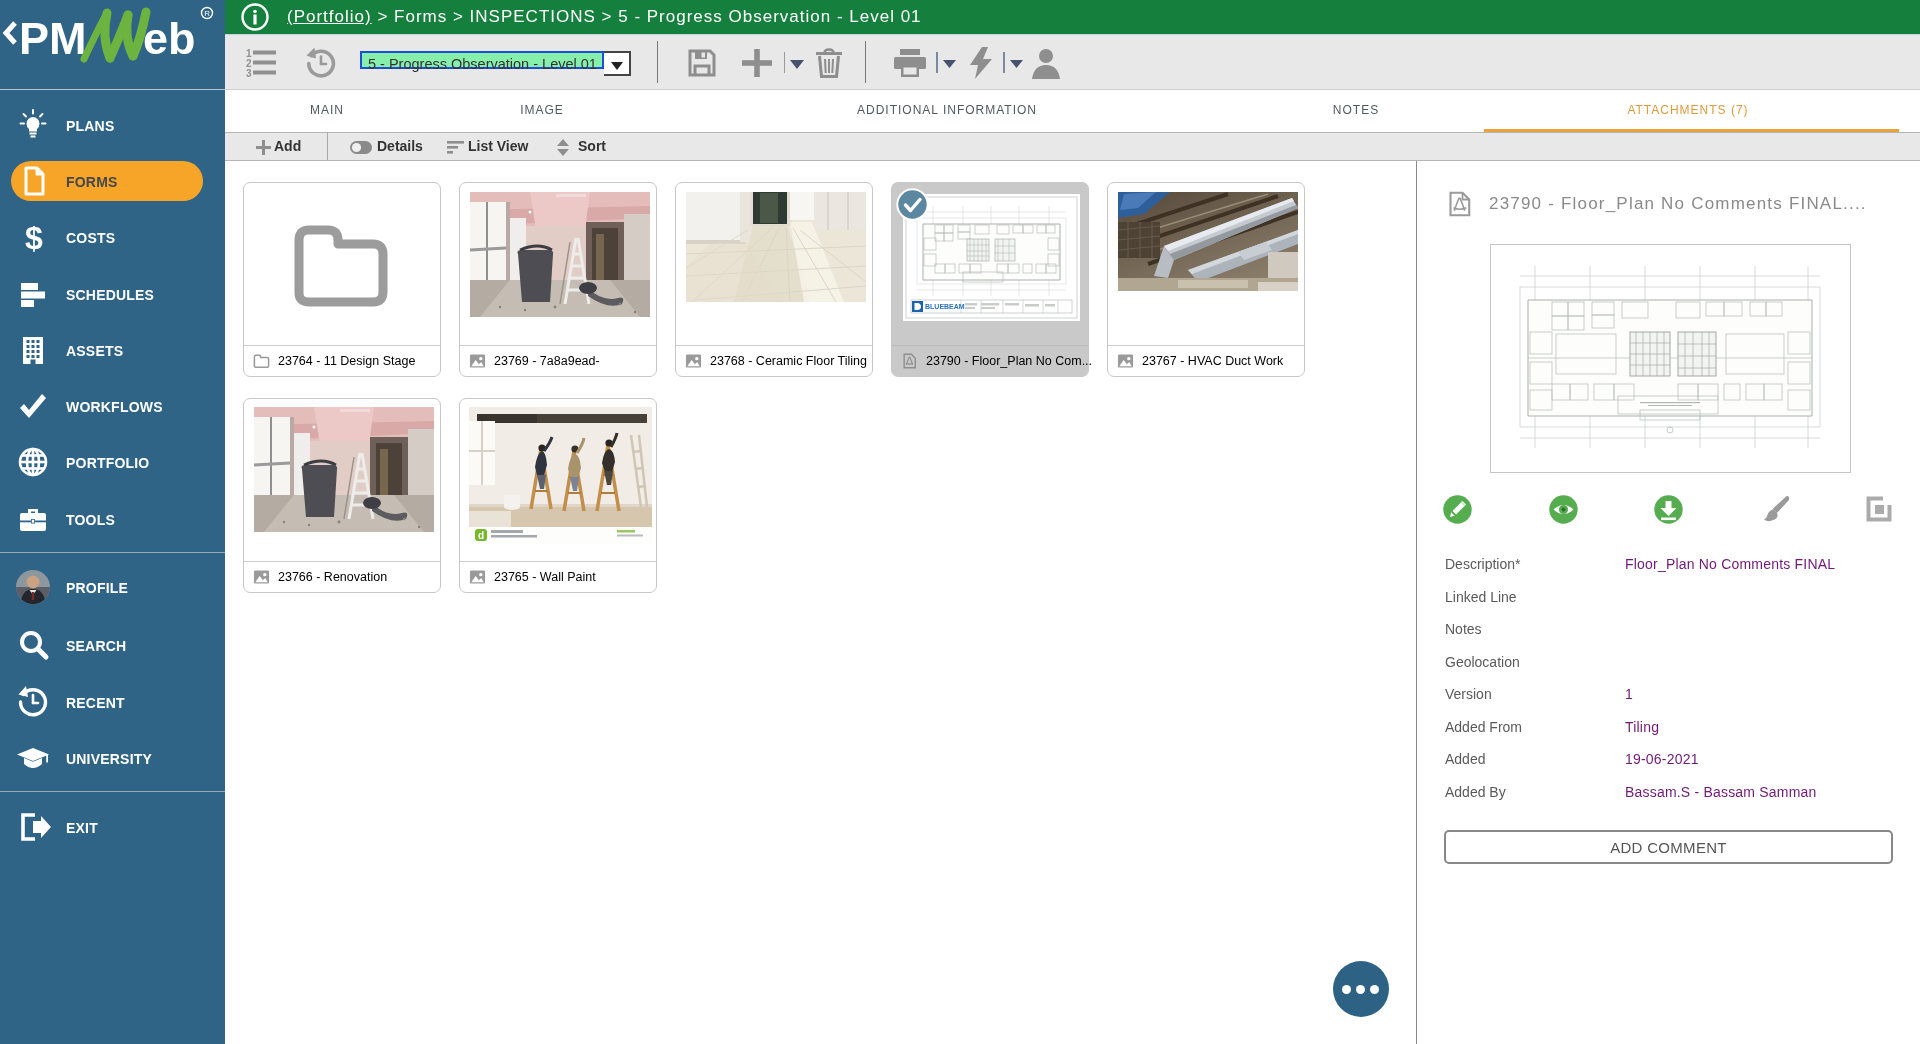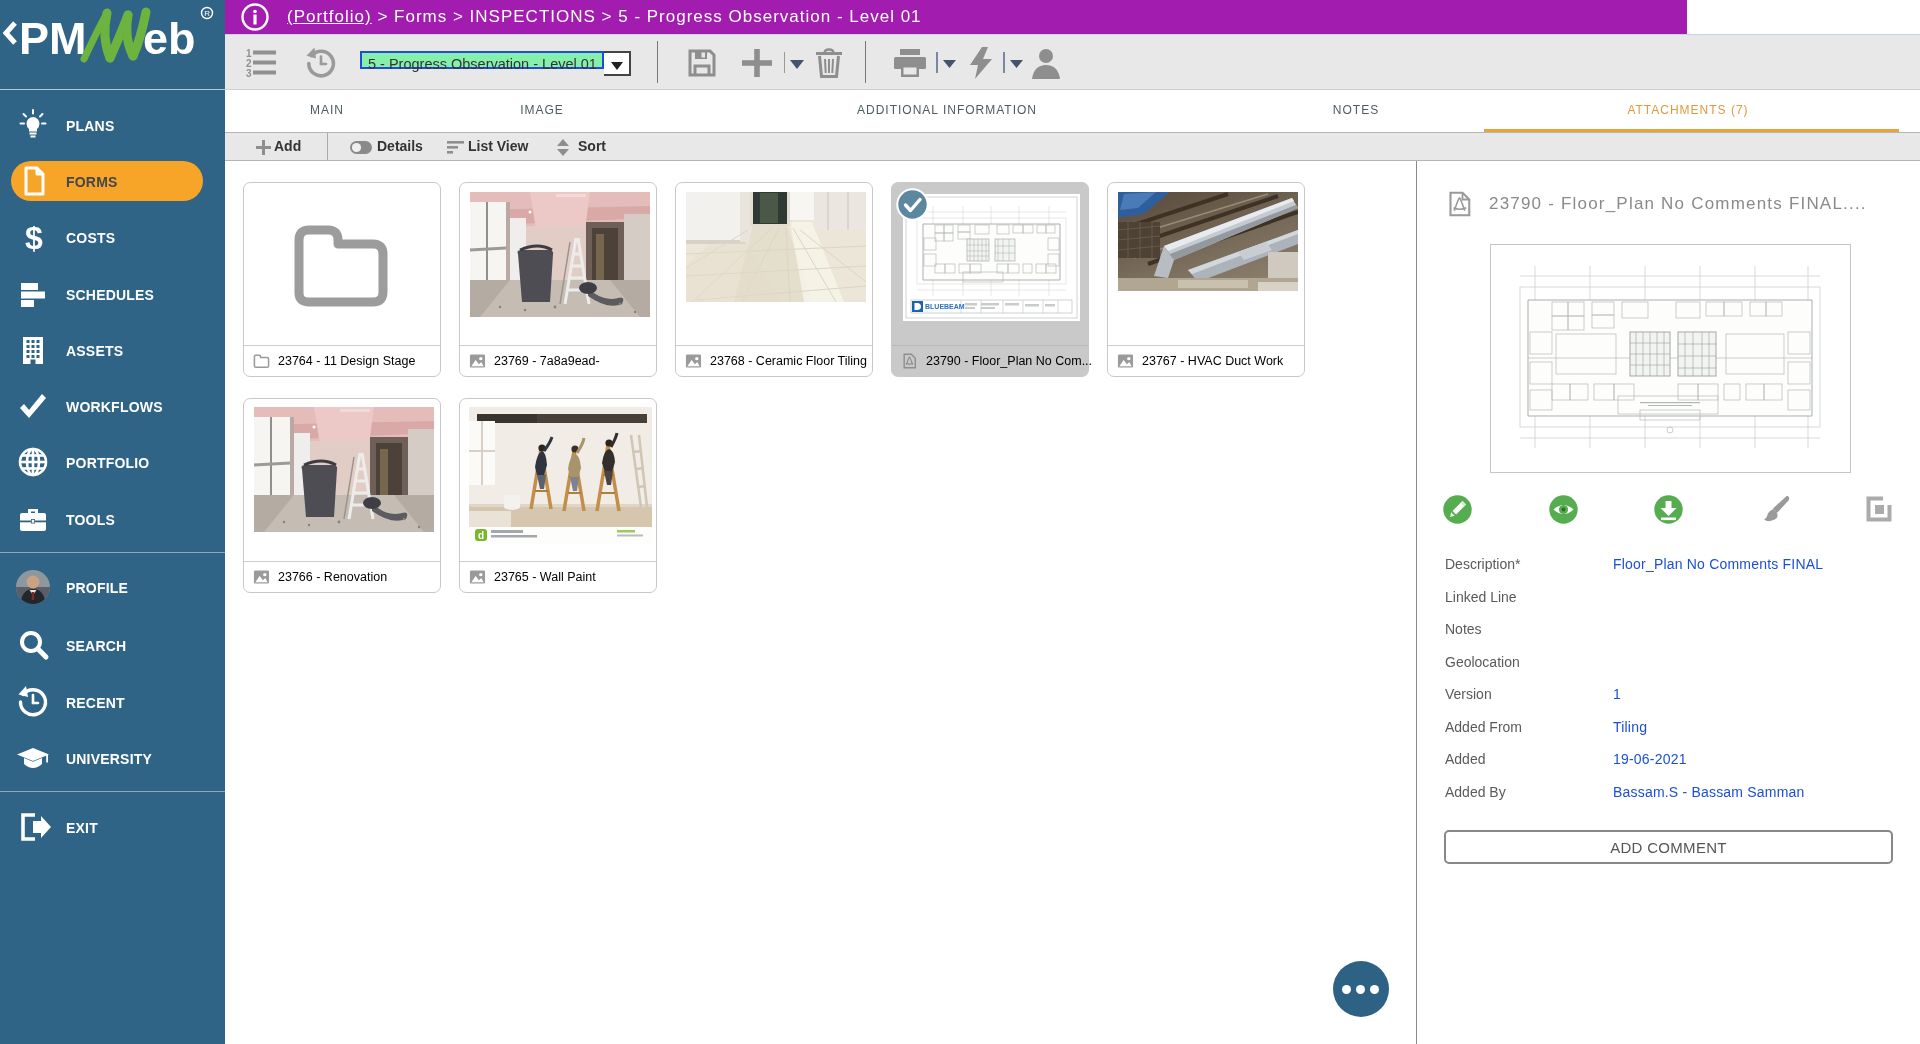--- a/index.html
+++ b/index.html
@@ -10,21 +10,21 @@
 
 #sidebar { position:absolute; left:0; top:0; width:225px; height:1044px; background:#2f6486; }
 #logo { position:absolute; left:0; top:0; width:225px; height:90px; }
 #sidebar .sep { position:absolute; left:0; width:225px; height:1px; background:#b9c6cf; }
 .mitem { position:absolute; left:0; width:225px; height:40px; color:#fff; }
 .mitem .ic { position:absolute; left:15px; top:2px; width:36px; height:36px; }
 .mitem .lbl { position:absolute; left:66px; top:13px; font-size:14px; font-weight:bold; letter-spacing:0.2px; }
 #forms-pill { position:absolute; left:11px; width:192px; height:40px; background:#f6a528; border-radius:20px; }
 
 
-#crumb { position:absolute; left:225px; top:0; width:1462px; height:34px; background:#a21caf; color:#fff; }
+#crumb { position:absolute; left:225px; top:0; width:1695px; height:34px; background:#15803d; color:#fff; }
 #crumb .txt { position:absolute; left:62px; top:7px; font-size:17px; letter-spacing:1px; }
 #toolbar { position:absolute; left:225px; top:34px; width:1695px; height:56px; background:#e8e8e8; border-top:1px solid #c3d4de; border-bottom:1px solid #cfcfcf; }
 .tsep { position:absolute; top:6px; height:42px; width:1px; background:#777; }
 #selbox { position:absolute; left:360px; top:16px; width:244px; height:18px; background:#86efac; border:2px solid #1d4ed8; }
 #selbox span { position:absolute; left:6px; top:3px; font-size:14.5px; color:#333; white-space:nowrap; }
 #selarrow { position:absolute; left:604px; top:16px; width:27px; height:25px; background:#fff; border:2px solid #444; border-left:none; }
 #selarrow:after { content:""; position:absolute; left:7px; top:9px; border:6px solid transparent; border-top:8px solid #222; }
 
 
 #tabs { position:absolute; left:225px; top:90px; width:1695px; height:42px; background:#fff; }
@@ -42,21 +42,21 @@
 .card { position:absolute; width:198px; height:195px; background:#fff; border:1px solid #c8c8c8; border-radius:7px; }
 .card .labelrow { position:absolute; left:0; bottom:0; width:196px; height:31px; border-top:1px solid #ccc; }
 .card .lt { position:absolute; left:34px; top:8px; font-size:12.5px; color:#000000; white-space:nowrap; }
 .card .licon { position:absolute; left:9px; top:7px; width:17px; height:16px; }
 .sel { background:#c9c9c9; border:1px solid #c9c9c9; }
 .sel .labelrow { border-top:1px solid #b9b9b9; }
 
 
 #panel { position:absolute; left:1417px; top:161px; width:503px; height:1041px; background:#fff; }
 .fl { position:absolute; left:28px; font-size:14px; color:#5a5a5a; }
-.fv { position:absolute; left:196px; font-size:14px; color:#1d4ed8; letter-spacing:0.2px; }
+.fv { position:absolute; left:208px; font-size:14px; color:#701a75; letter-spacing:0.2px; }
 #addcomment { position:absolute; left:27px; top:669px; width:449px; height:34px; border:2px solid #888; border-radius:5px; text-align:center; font-size:15px; color:#555; line-height:31px; letter-spacing:0.3px; }
 #fab { position:absolute; left:1333px; top:961px; width:56px; height:56px; border-radius:50%; background:#2e6285; }
 #fab .d { position:absolute; top:24px; width:9px; height:9px; border-radius:50%; background:#fff; }
 </style>
 </head>
 <body>
 
 <div id="sidebar">
   <div id="logo">
     <svg width="225" height="90" viewBox="0 0 225 90">

